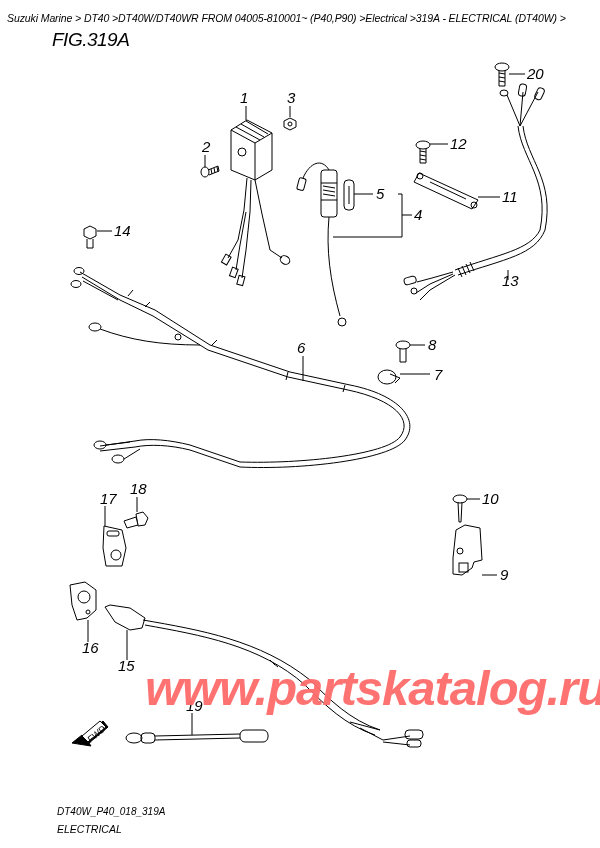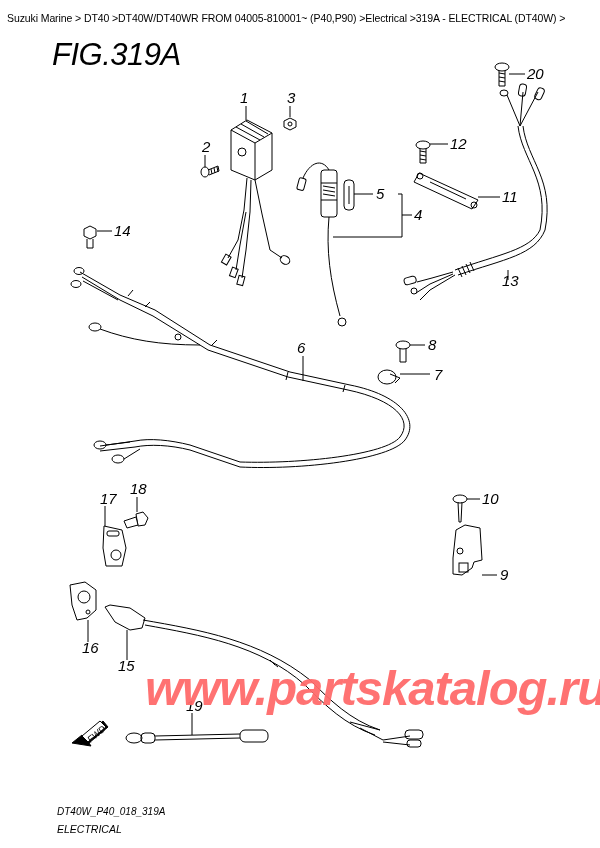--- a/index.html
+++ b/index.html
@@ -1,19 +1,19 @@
 <!DOCTYPE html>
 <html><head>
 <meta charset="utf-8">
 <style>
   html, body { margin:0; padding:0; background:#ffffff; }
   body { width:600px; height:848px; position:relative; overflow:hidden; font-family:"Liberation Sans", sans-serif; color:#000; }
-  .breadcrumb { position:absolute; left:7px; top:12px; font-size:10.5px; white-space:nowrap; letter-spacing:-0.1px; }
+  .breadcrumb { position:absolute; left:7px; top:12px; font-size:10.5px; white-space:nowrap; letter-spacing:-0.1px;font-style:italic; }
   .breadcrumb span { cursor:pointer; }
-  .fig-title { position:absolute; left:52px; top:29px; font-size:31px; font-style:italic; letter-spacing:-0.5px;margin-top:8px; }
+  .fig-title { position:absolute; left:52px; top:29px; font-size:19px; font-style:italic; letter-spacing:-0.5px; }
   svg.diagram { position:absolute; left:0; top:0; }
   .callout { font-family:"Liberation Sans", sans-serif; font-style:italic; font-size:15px; fill:#000; }
   .watermark { position:absolute; left:145px; top:660px; font-size:49px; font-weight:bold; font-style:italic; color:#ff6b6b; opacity:0.95; letter-spacing:-1px; white-space:nowrap; pointer-events:none; }
   .footer-code { position:absolute; left:57px; top:806px; font-size:10px; font-style:italic; }
   .footer-name { position:absolute; left:57px; top:823px; font-size:10.5px; font-style:italic; }
 </style>
 </head>
 <body>
 
 <div class="breadcrumb">

